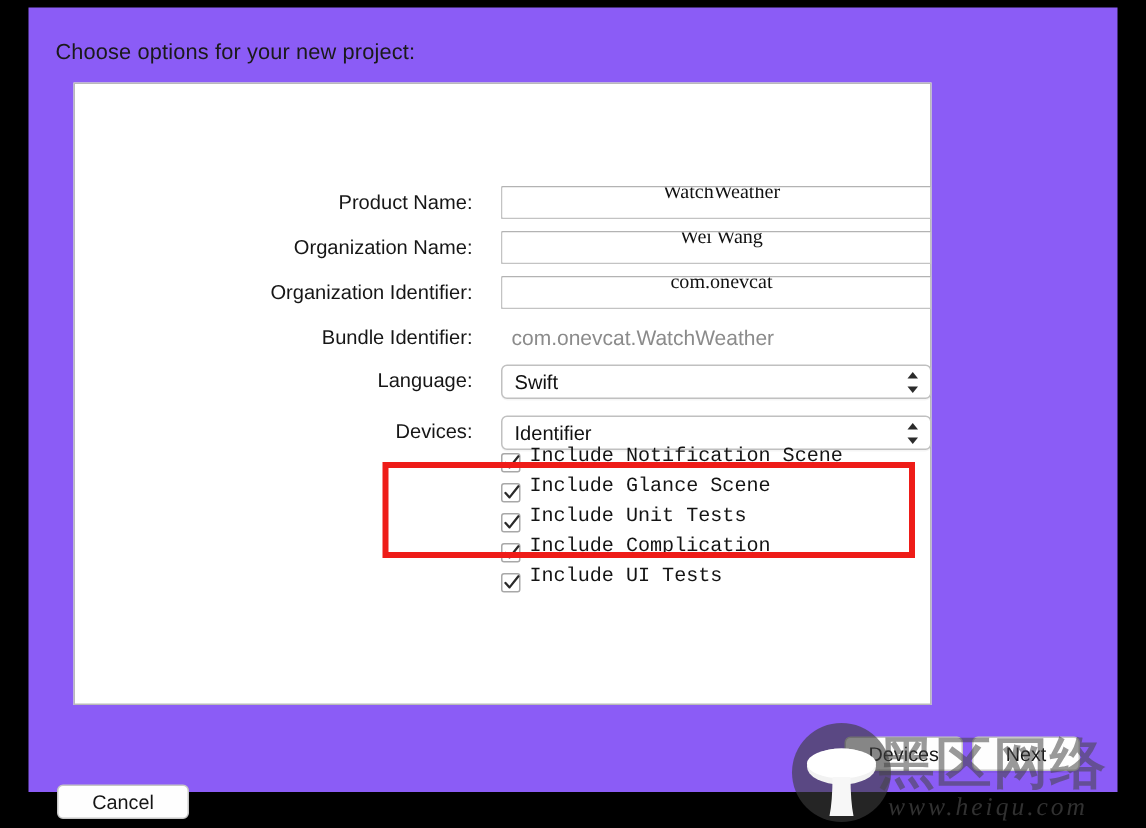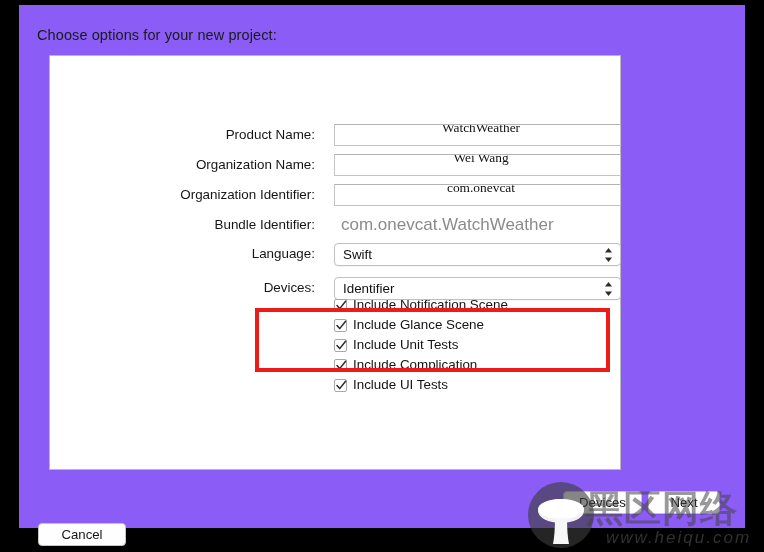--- a/index.html
+++ b/index.html
@@ -98,21 +98,21 @@
     line-height: 20px;
     outline: none;
     text-align: center;
   }
 
   .static-value {
     position: absolute;
     left: 7px;
     top: 0;
     line-height: 22px;
-    font-size: 17px;
+    font-size: 14px;
     color: #8b8b8b;
     white-space: nowrap;
   }
 
   .select-field {
     position: absolute;
     left: 0;
     top: 0;
     width: 100%;
     height: 23px;
@@ -146,21 +146,22 @@
     position: absolute;
     left: 284px;
     top: 239px;
     width: 300px;
   }
   .check-row {
     position: relative;
     height: 20px;
     margin-bottom: 0px;
     display: flex;
-    align-items: center;
+    align-items: flex-end;
+    font-family: Liberation Mono, monospace;
   }
   .checkbox {
     position: relative;
     width: 13px;
     height: 13px;
     box-sizing: border-box;
     border: 1px solid #a8a8a8;
     border-radius: 2px;
     background: #ffffff;
     flex: 0 0 auto;
@@ -234,23 +235,23 @@
     top: 6px;
     font-family: "DejaVu Sans", sans-serif;
     font-size: 37px;
     font-weight: bold;
     color: rgba(70,70,70,0.55);
     letter-spacing: 1px;
     white-space: nowrap;
   }
   #wm-url {
     position: absolute;
-    left: 78px;
+    left: 64px;
     top: 50px;
-    font-family: Liberation Sans, sans-serif;
+    font-family: Liberation Serif, serif;
     font-style: italic;
     font-size: 17px;
     color: rgba(90,90,90,0.55);
     letter-spacing: 2px;
     white-space: nowrap;
   }
 </style>
 </head>
 <body>
 

